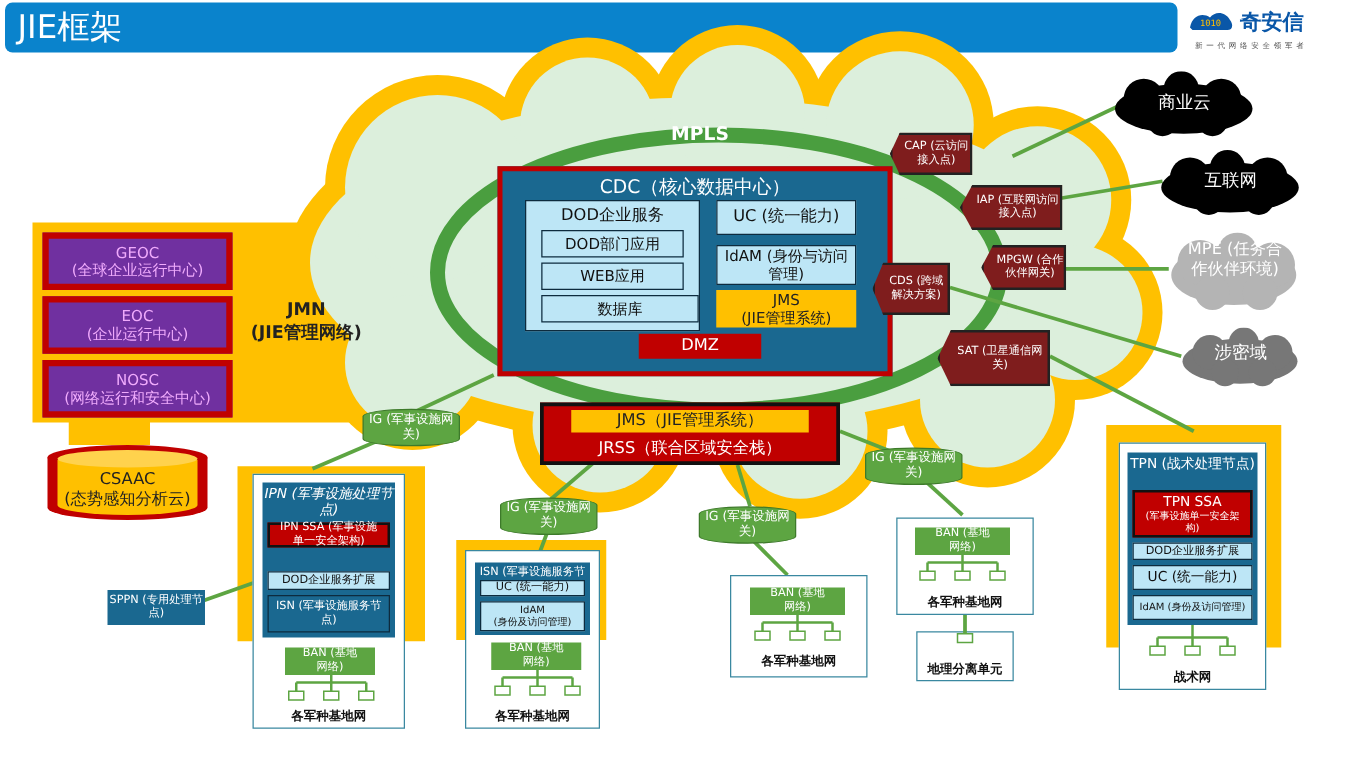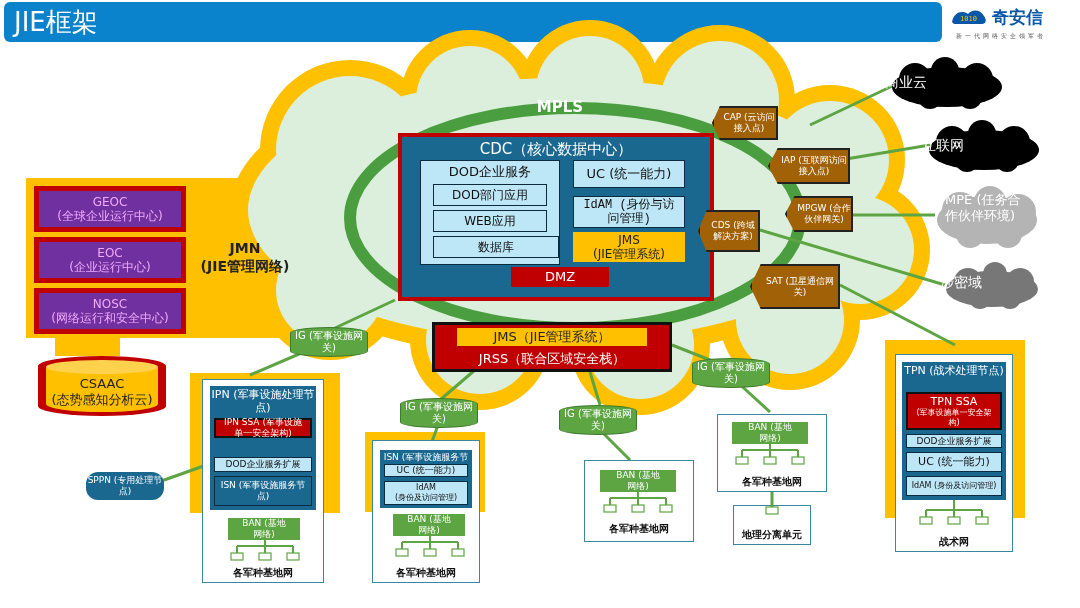--- a/index.html
+++ b/index.html
@@ -11,27 +11,27 @@
   .logo-sub{position:absolute;left:8px;top:28px;font-size:6px;color:#555;letter-spacing:3px;white-space:nowrap;}
   .logo-mark{position:absolute;left:2px;top:2px;width:40px;height:22px;}
   svg.bg{position:absolute;left:0;top:0;}
   .txt{color:#fff;text-align:center;display:flex;align-items:center;justify-content:center;line-height:1.2;}
   .ops{background:#7030a0;border:5px solid #c00000;color:#f0abfc;font-size:12px;}
   .jmn{color:#222;font-weight:bold;font-size:14px;text-align:center;line-height:1.25;}
   .cdc{background:#1a6890;border:4px solid #c00000;}
   .lb{background:#bde6f6;border:1.5px solid #0d2b3e;color:#111;font-size:12px;}
   .red{background:#c00000;color:#fff;}
   .yl{background:#ffc000;color:#222;}
-  .gw{background:#a16207;color:#fff;font-size:9px;border:2px solid #222;}
+  .gw{background:#7f1d1d;color:#fff;font-size:9px;border:2px solid #222;}
   .ig{background:#5da542;color:#fff;font-size:10px;border-radius:50%/6px;border:1px solid #3d7a2a;}
   .ban{background:#5da542;color:#fff;font-size:9px;}
   .node{background:#1a6890;}
   .frame{border:1.5px solid #3a88a0;background:#fff;}
   .cap{color:#111;font-weight:bold;font-size:10px;text-align:center;}
-  .cloudtxt{color:#fff;font-size:14px;text-align:left;line-height:1.2;}
+  .cloudtxt{color:#fff;font-size:14px;text-align:center;line-height:1.2;}
 </style>
 </head>
 <body>
 
 <div class="abs title-bar">JIE框架</div>
 <div class="abs logo">
   <svg class="logo-mark" viewBox="0 0 40 22">
     <path d="M2 16 C4 6,12 4,18 8 C22 3,30 3,34 10 C37 14,36 18,32 18 L4 18 Z" fill="#0a57a8"></path>
     <text x="10" y="15" font-size="7" fill="#ffc000" font-family="DejaVu Sans Mono, monospace">1010</text>
   </svg>
@@ -134,21 +134,21 @@
 <div class="abs" style="left:530px;top:98px;width:60px;text-align:center;color:#fff;font-weight:bold;font-size:15px;">MPLS</div>
 
 <div class="abs cdc" style="left:398px;top:133px;width:316px;height:168px;"></div>
 <div class="abs" style="left:398px;top:140px;width:316px;text-align:center;color:#fff;font-size:15px;">CDC（核心数据中心）</div>
 <div class="abs lb" style="left:420px;top:160px;width:140px;height:105px;"></div>
 <div class="abs" style="left:420px;top:163px;width:140px;text-align:center;font-size:13px;color:#111;">DOD企业服务</div>
 <div class="abs lb txt" style="left:433px;top:184px;width:114px;height:22px;">DOD部门应用</div>
 <div class="abs lb txt" style="left:433px;top:210px;width:114px;height:22px;">WEB应用</div>
 <div class="abs lb txt" style="left:433px;top:236px;width:126px;height:22px;">数据库</div>
 <div class="abs lb txt" style="left:573px;top:160px;width:112px;height:28px;font-size:13px;">UC (统一能力)</div>
-<div class="abs lb txt" style="left:573px;top:196px;width:112px;height:32px;font-size:12px;padding:0 4px;font-family:Liberation Mono, monospace;">IdAM (身份与访问管理)</div>
+<div class="abs lb txt" style="left:573px;top:196px;width:112px;height:32px;font-size:12px;padding:0 4px;">IdAM (身份与访问管理)</div>
 <div class="abs yl txt" style="left:573px;top:232px;width:112px;height:30px;font-size:12px;">
   <div>
       <div>JMS</div>
       <div>(JIE管理系统)</div>
     </div>
 </div>
 <div class="abs red txt" style="left:511px;top:267px;width:98px;height:20px;font-size:13px;">DMZ</div>
 
 <div class="abs gw txt" style="left:712px;top:106px;width:66px;height:34px;clip-path:polygon(12% 0,100% 0,100% 100%,12% 100%,0 50%);padding-left:8px;">CAP (云访问接入点)</div>
 <div class="abs gw txt" style="left:768px;top:148px;width:82px;height:36px;clip-path:polygon(12% 0,100% 0,100% 100%,12% 100%,0 50%);padding-left:10px;">IAP (互联网访问接入点)</div>
@@ -205,42 +205,42 @@
 <div class="abs yl txt" style="left:457px;top:328px;width:190px;height:18px;font-size:13px;">JMS（JIE管理系统）</div>
 <div class="abs txt" style="left:432px;top:349px;width:240px;height:20px;font-size:13px;color:#fff;">JRSS（联合区域安全栈）</div>
 
 <div class="abs ig txt" style="left:290px;top:327px;width:78px;height:30px;">IG (军事设施网关)</div>
 <div class="abs ig txt" style="left:400px;top:398px;width:78px;height:30px;">IG (军事设施网关)</div>
 <div class="abs ig txt" style="left:559px;top:405px;width:78px;height:30px;">IG (军事设施网关)</div>
 <div class="abs ig txt" style="left:692px;top:358px;width:78px;height:30px;">IG (军事设施网关)</div>
 
 <div class="abs frame" style="left:202px;top:379px;width:122px;height:204px;"></div>
 <div class="abs node" style="left:210px;top:386px;width:106px;height:124px;"></div>
-<div class="abs" style="left:210px;top:388px;width:106px;text-align:center;color:#fff;font-size:11px;line-height:1.2;">IPN (军事设施处理节点)</div>
+<div class="abs" style="left:210px;top:388px;width:106px;text-align:center;color:#fff;font-size:11px;line-height:1.2;font-style:italic;">IPN (军事设施处理节点)</div>
 <div class="abs red txt" style="left:214px;top:418px;width:98px;height:20px;font-size:9px;border:2px solid #111;padding:0 4px;">IPN SSA (军事设施单一安全架构)</div>
 <div class="abs lb txt" style="left:214px;top:457px;width:98px;height:15px;font-size:9px;">DOD企业服务扩展</div>
 <div class="abs txt" style="left:214px;top:476px;width:98px;height:30px;font-size:9px;color:#fff;border:1.5px solid #0d2b3e;">ISN (军事设施服务节点)</div>
 <div class="abs ban txt" style="left:228px;top:518px;width:72px;height:22px;padding:0 10px;">BAN (基地网络)</div>
 <svg class="abs" style="left:225px;top:540px;" width="80" height="24">
   <g stroke="#5da542" stroke-width="2" fill="none">
       <line x1="40" y1="0" x2="40" y2="6"></line>
       <line x1="12" y1="6" x2="68" y2="6"></line>
       <line x1="12" y1="6" x2="12" y2="14"></line>
       <line x1="40" y1="6" x2="40" y2="14"></line>
       <line x1="68" y1="6" x2="68" y2="14"></line>
     </g>
   <g fill="#fff" stroke="#5da542" stroke-width="1.2">
       <rect x="6" y="13" width="12" height="7"></rect>
       <rect x="34" y="13" width="12" height="7"></rect>
       <rect x="62" y="13" width="12" height="7"></rect>
     </g>
 </svg>
 <div class="abs cap" style="left:202px;top:566px;width:122px;">各军种基地网</div>
 
-<div class="abs node txt" style="left:86px;top:472px;width:78px;height:28px;font-size:9px;color:#fff;border-radius:12px;">SPPN (专用处理节点)</div>
+<div class="abs node txt" style="left:86px;top:472px;width:78px;height:28px;font-size:9px;color:#fff;">SPPN (专用处理节点)</div>
 
 <div class="abs frame" style="left:372px;top:440px;width:108px;height:143px;"></div>
 <div class="abs node" style="left:380px;top:450px;width:92px;height:58px;"></div>
 <div class="abs" style="left:380px;top:451px;width:92px;text-align:center;color:#fff;font-size:9px;">ISN (军事设施服务节点</div>
 <div class="abs lb txt" style="left:384px;top:464px;width:84px;height:13px;font-size:9px;">UC (统一能力)</div>
 <div class="abs lb txt" style="left:384px;top:481px;width:84px;height:24px;font-size:8px;">
   <div>
       <div>IdAM</div>
       <div>(身份及访问管理)</div>
     </div>

